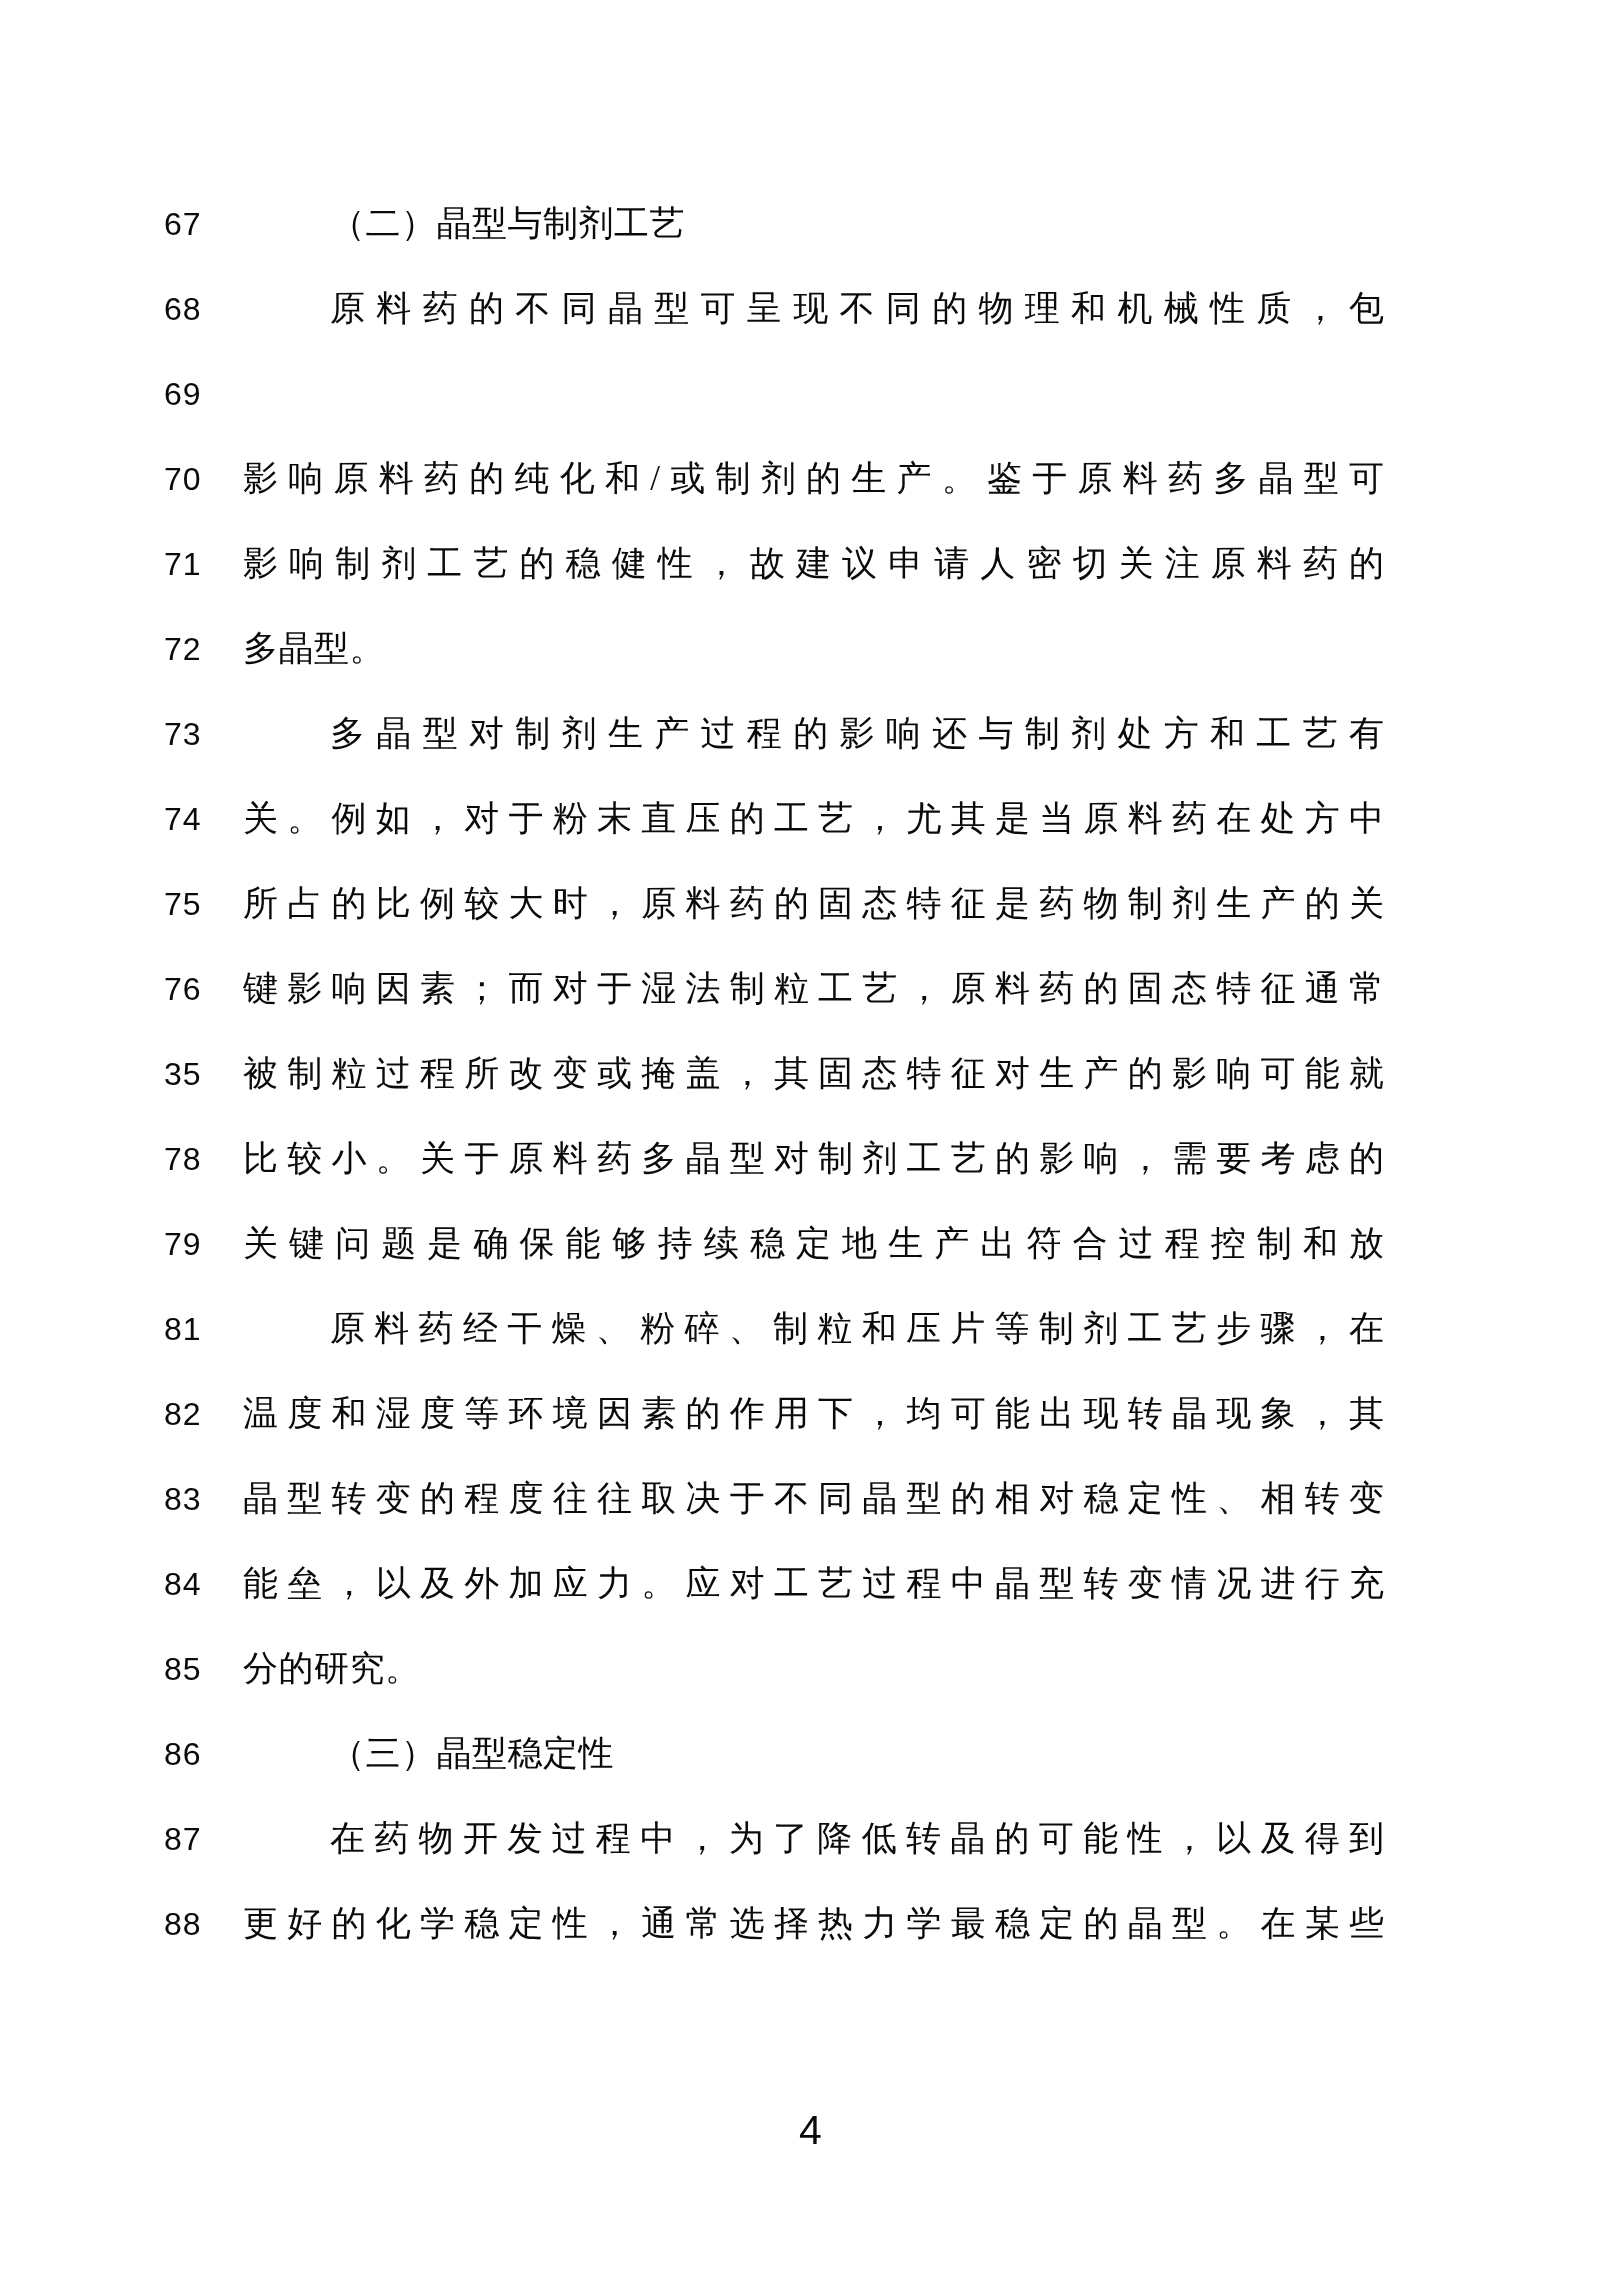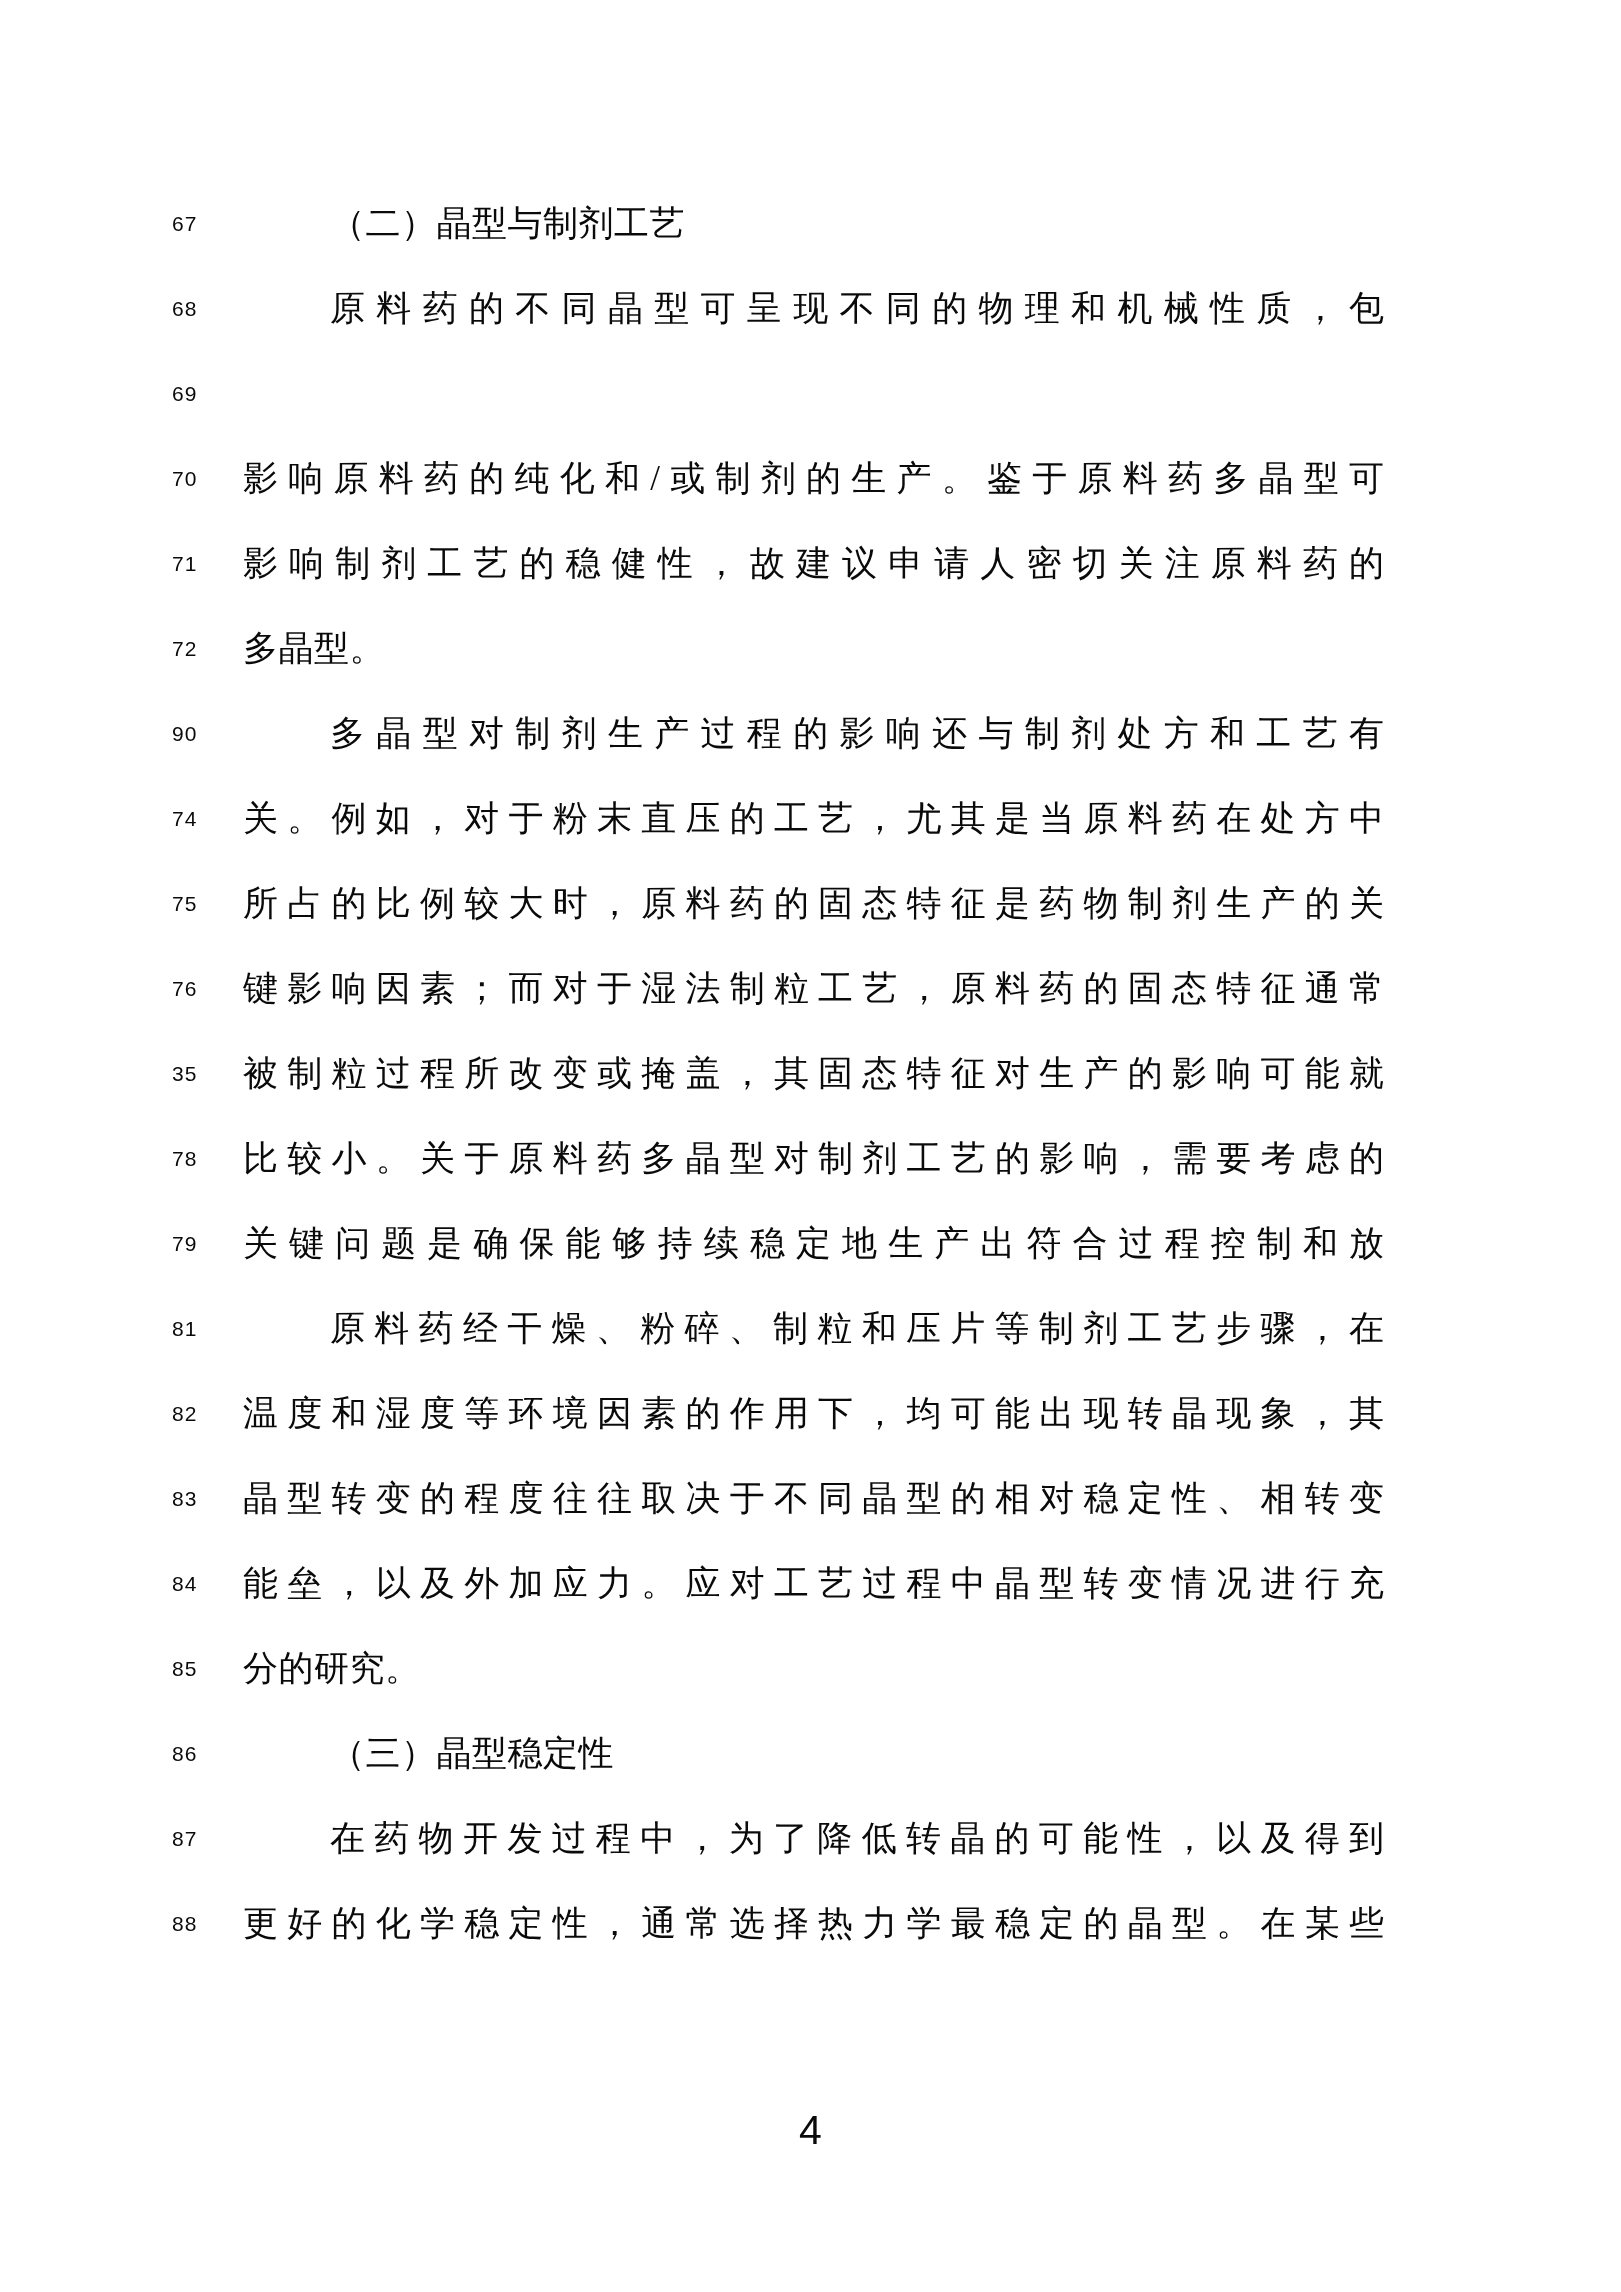--- a/index.html
+++ b/index.html
@@ -22,25 +22,25 @@
     top: 181px;
     left: 0;
     right: 0;
   }
   .line-row {
     position: relative;
     height: 85px;
   }
   .line-no {
     position: absolute;
-    left: 172px;
+    left: 164px;
     top: 50%;
     transform: translateY(-50%);
     font-family: "Liberation Sans", sans-serif;
-    font-size: 21px;
+    font-size: 32px;
     letter-spacing: 1px;
     color: #0a0a0a;
   }
   .line-text {
     position: absolute;
     left: 243px;
     width: 1141px;
     top: 50%;
     transform: translateY(-50%);
     font-size: 35px;
@@ -98,21 +98,21 @@
       <span class="line-no">71</span>
       <div class="line-text">影响制剂工艺的稳健性，故建议申请人密切关注原料药的</div>
     </div>
 
     <div class="line-row">
       <span class="line-no">72</span>
       <div class="line-text">多晶型。</div>
     </div>
 
     <div class="line-row indent justify">
-      <span class="line-no">90</span>
+      <span class="line-no">73</span>
       <div class="line-text">多晶型对制剂生产过程的影响还与制剂处方和工艺有</div>
     </div>
 
     <div class="line-row justify">
       <span class="line-no">74</span>
       <div class="line-text">关。例如，对于粉末直压的工艺，尤其是当原料药在处方中</div>
     </div>
 
     <div class="line-row justify">
       <span class="line-no">75</span>

